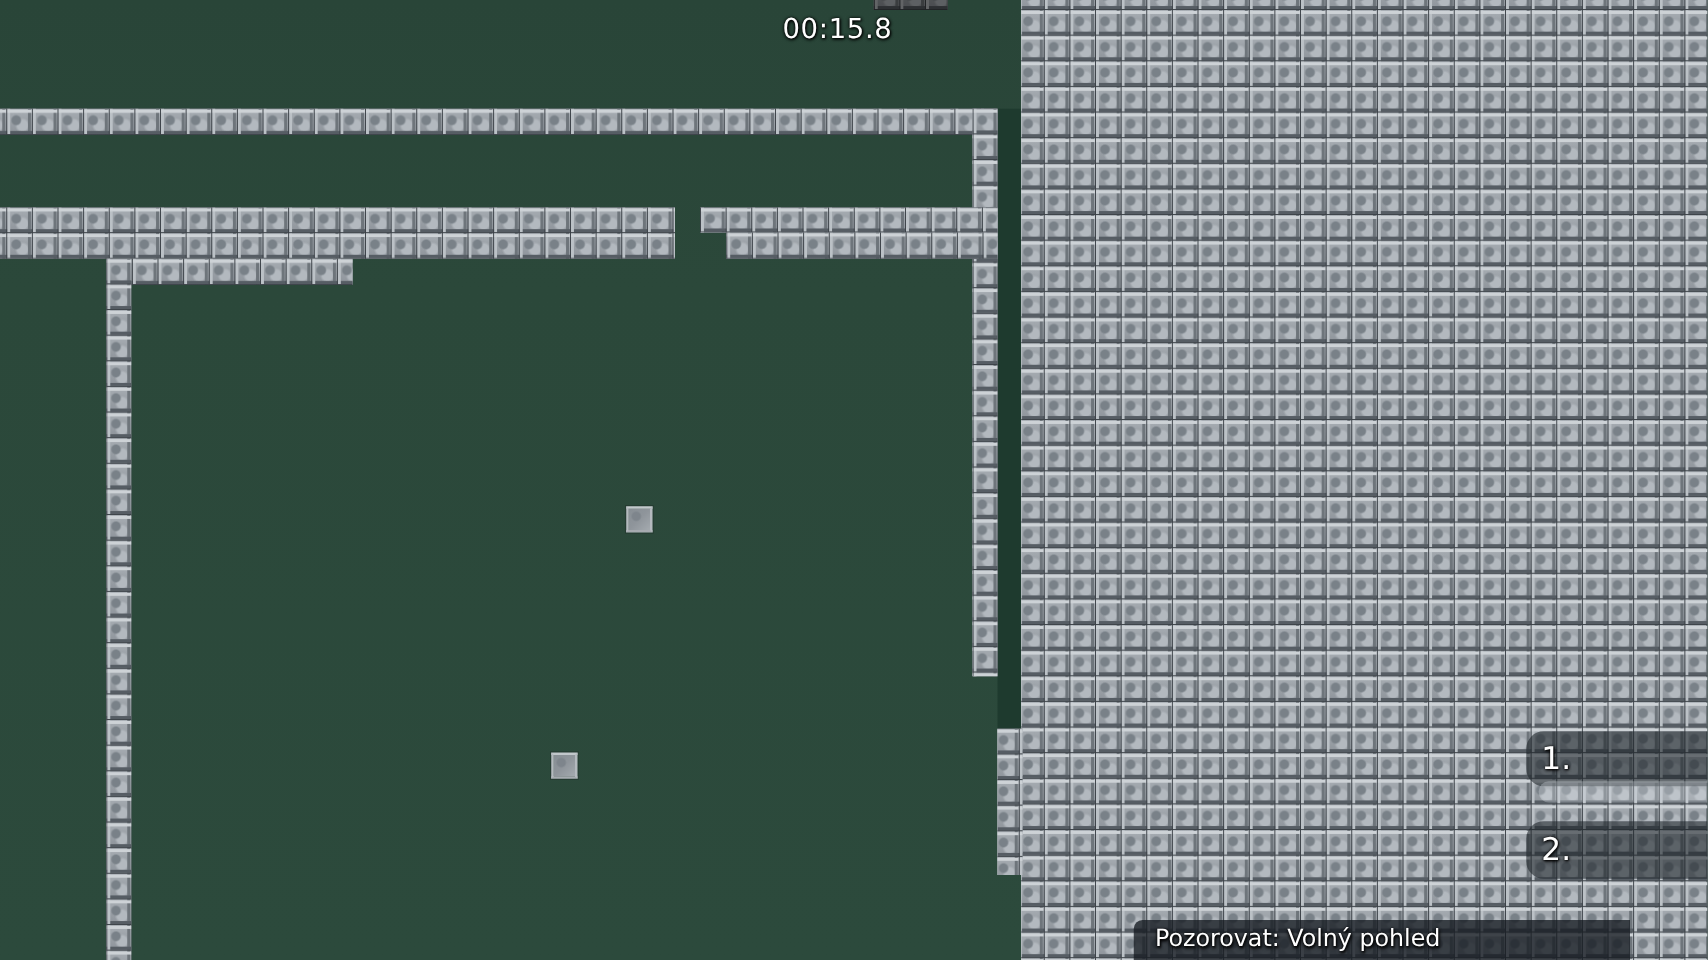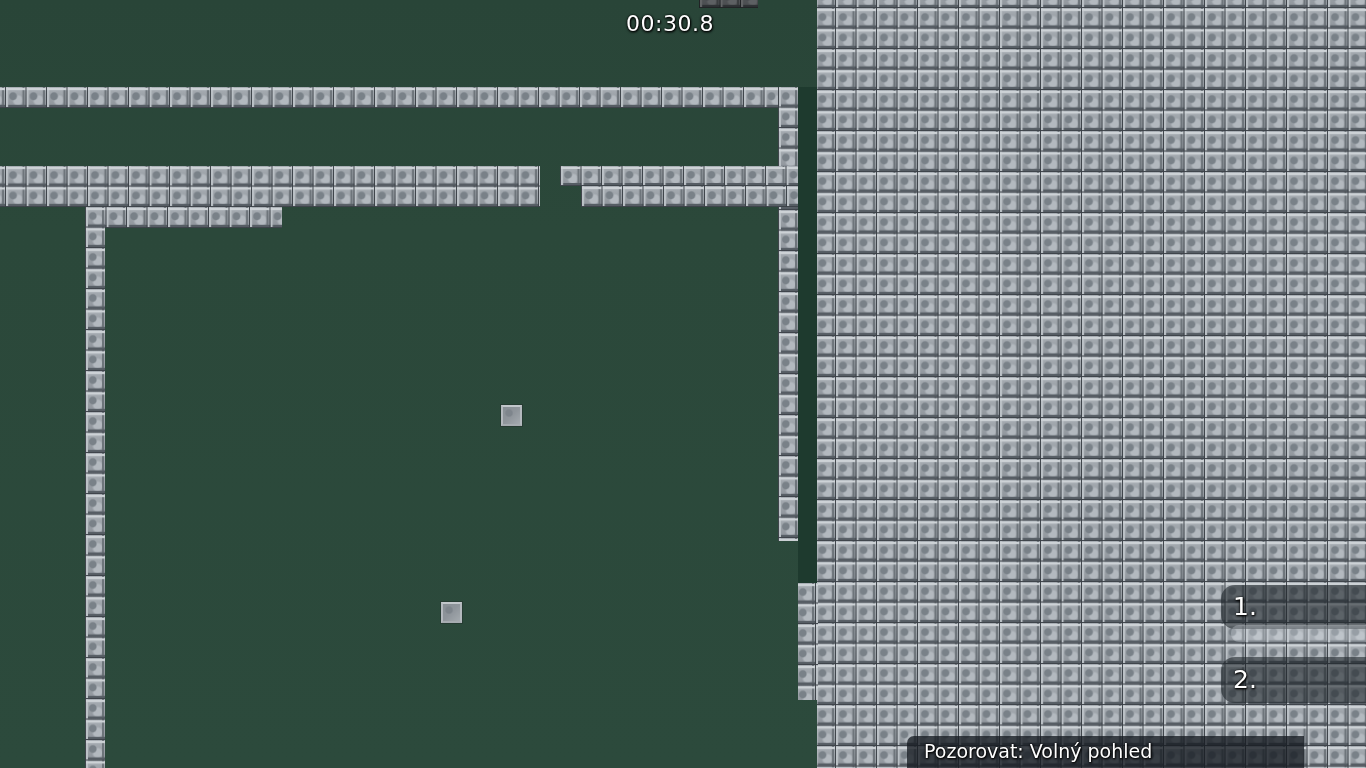--- a/index.html
+++ b/index.html
@@ -101,21 +101,21 @@
       <div class="tiles" style="left: 0px; top: 166px; width: 540px; height: 41px; background-position: -15.5px 0px;"></div>
       <div class="tiles" style="left: 560px; top: 166px; width: 238px; height: 20px; background-position: 0px 0px;"></div>
       <div class="tiles" style="left: 581px; top: 186px; width: 217px; height: 21px; background-position: 0px 0px;"></div>
       <div class="tiles" style="left: 85px; top: 207px; width: 197px; height: 21px; background-position: 0px 0px;"></div>
       <div class="tiles" style="left: 85px; top: 207px; width: 20px; height: 561px; background-position: 0px 0px;"></div>
       <div class="tiles dark" style="left: 699px; top: 0px; width: 59px; height: 8px; background-position: 0px -12.5px;"></div>
       <div class="item-tile" style="left: 501px; top: 405px;"></div>
       <div class="item-tile" style="left: 441px; top: 602px;"></div>
     </div>
 
-  <div id="timer" class="hud-text">00:30.8</div>
+  <div id="timer" class="hud-text">00:15.8</div>
 
   <div id="score-panel-1" class="score-panel hud-text" style="background: rgba(30, 36, 42, 0.58);">
     <span>1.</span>
   </div>
   <div id="highlight-band" style="background: rgba(214, 220, 226, 0.33);"></div>
   <div id="score-panel-2" class="score-panel hud-text" style="background: rgba(30, 36, 42, 0.58);">
     <span>2.</span>
   </div>
 
   <div id="spectate-bar" class="hud-text" style="background: rgba(22, 27, 33, 0.78);">

